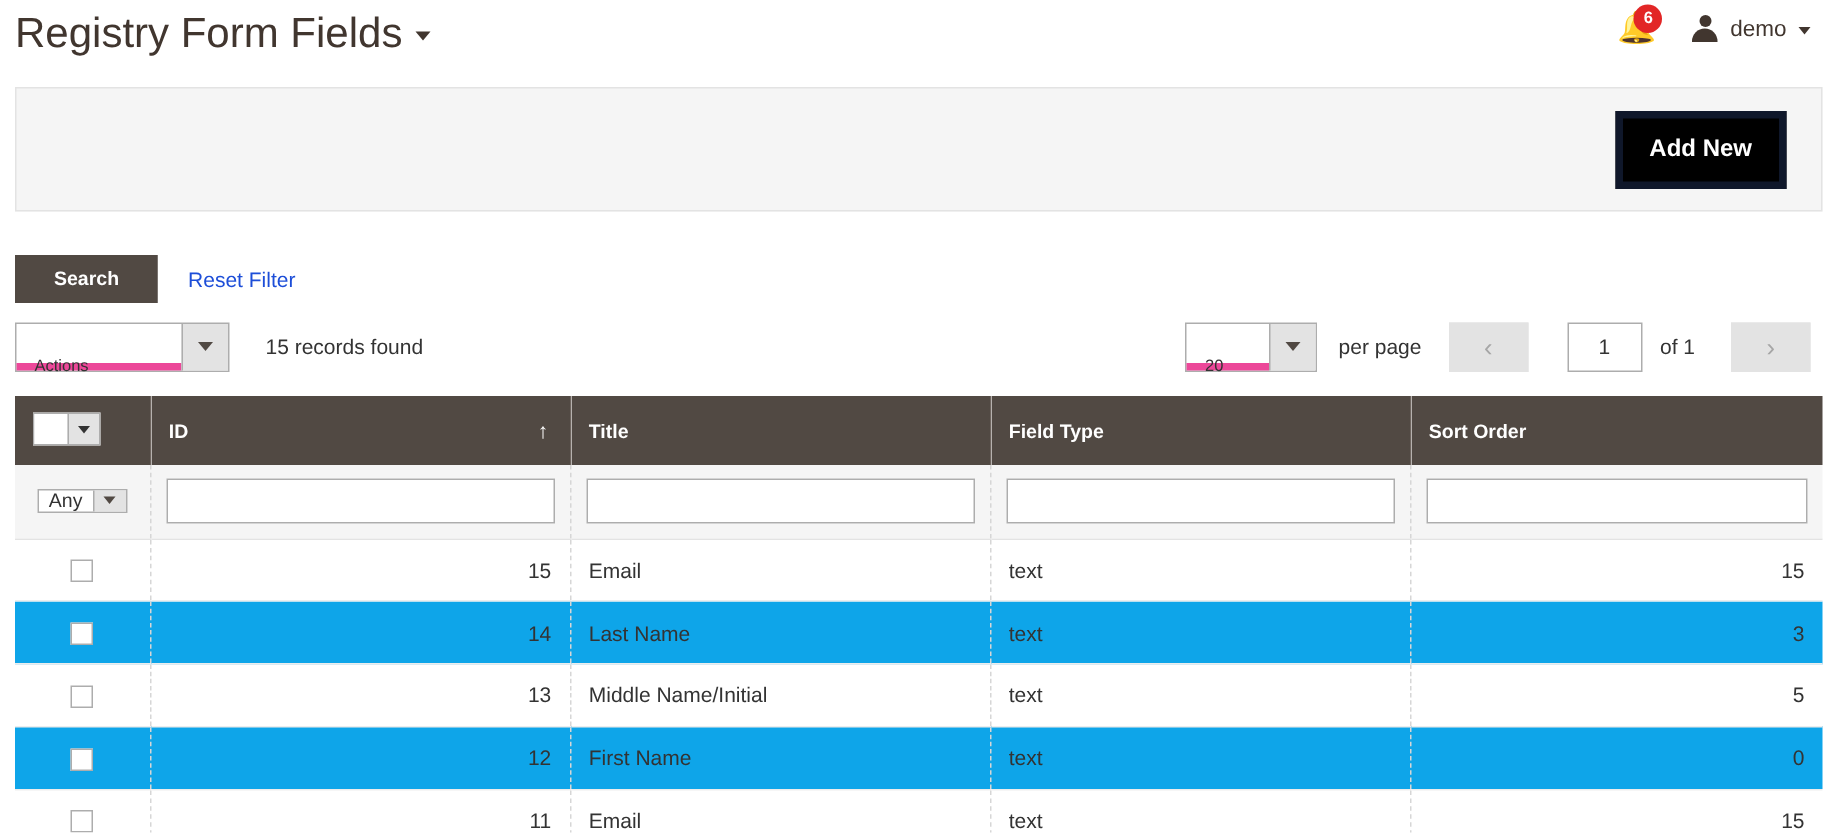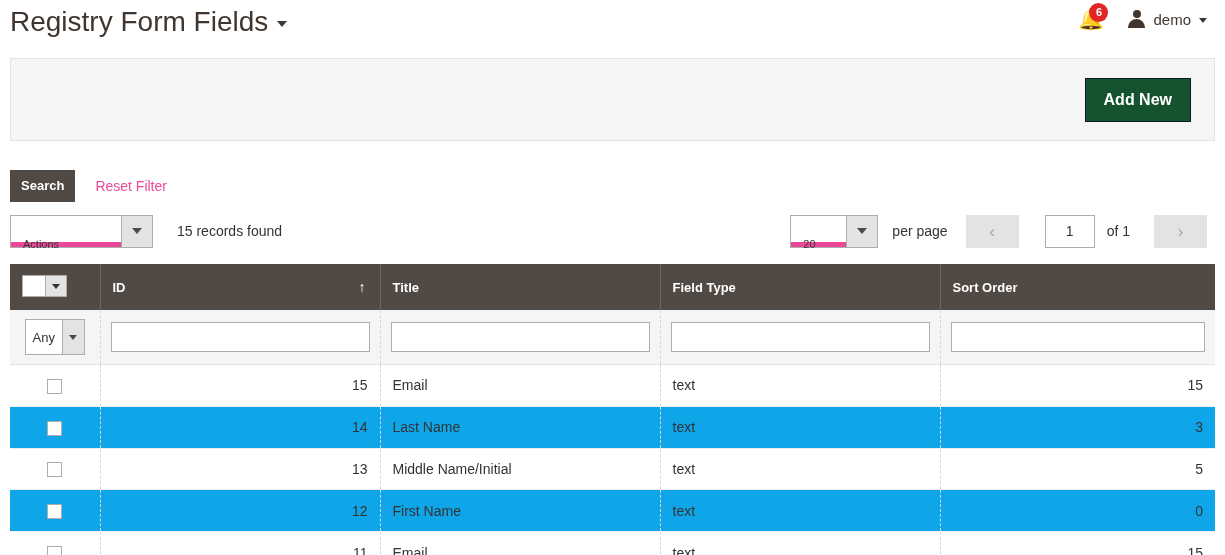--- a/index.html
+++ b/index.html
@@ -108,22 +108,22 @@
     margin: 10px 10px 0 10px;
     height: 83px;
     background: #f5f5f5;
     border: 1px solid #e3e3e3;
     display: flex;
     align-items: center;
     justify-content: flex-end;
     padding-right: 23px;
   }
   .btn-primary {
-    background: #14532d;
-    border: 1px solid #0f172a;
+    background: #000000;
+    border: 5px solid #0f172a;
     color: #ffffff;
     font-size: 16px;
     font-weight: bold;
     padding: 12px 18px;
     line-height: 18px;
     cursor: pointer;
     font-family: "Liberation Sans", sans-serif;
   }
 
   
@@ -133,27 +133,27 @@
     align-items: center;
     gap: 20px;
     height: 31px;
   }
   .btn-search {
     background: #514943;
     border: 1px solid #514943;
     color: #ffffff;
     font-size: 13px;
     font-weight: bold;
-    padding: 7px 10px;
+    padding: 7px 25px;
     line-height: 16px;
     cursor: pointer;
     font-family: "Liberation Sans", sans-serif;
   }
   .link-reset {
-    color: #ec4899;
+    color: #1d4ed8;
     font-size: 14px;
     text-decoration: none;
     cursor: pointer;
     text-align: right;
   }
 
   
   .grid-toolbar {
     margin: 13px 10px 0 10px;
     display: flex;
@@ -320,21 +320,21 @@
     width: 100%;
     height: 30px;
     border: 1px solid #adadad;
     background: #ffffff;
     padding: 0 8px;
     font-size: 14px;
     color: #333333;
     font-family: "Liberation Sans", sans-serif;
   }
   .any-select {
-    height: 36px;
+    height: 16px;
     display: inline-flex;
     align-items: stretch;
     border: 1px solid #adadad;
     background: #ffffff;
   }
   .any-select .sb-value {
     font-size: 13px;
     padding: 0 7px;
     display: flex;
     align-items: center;

